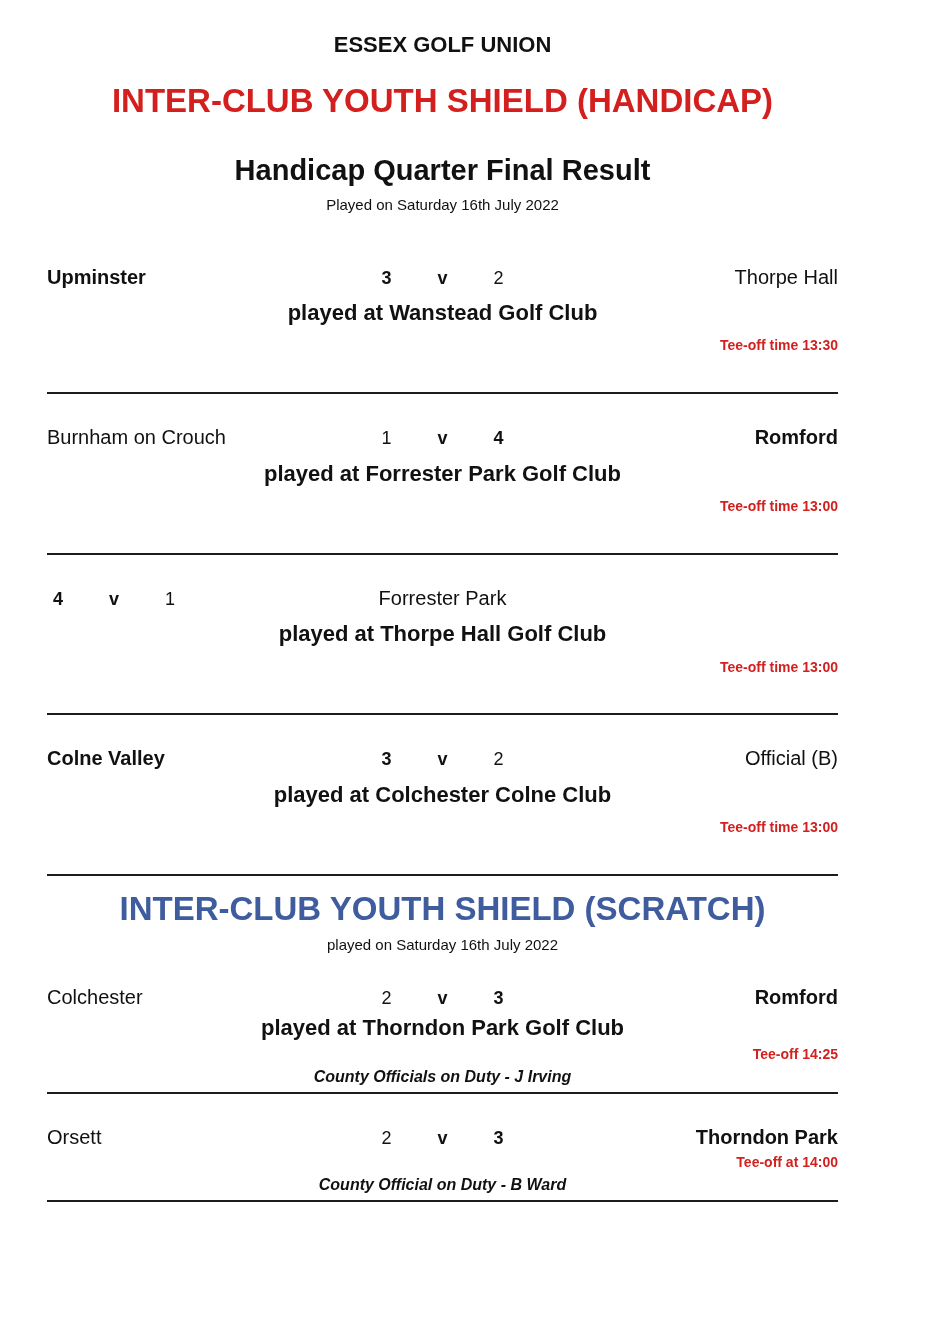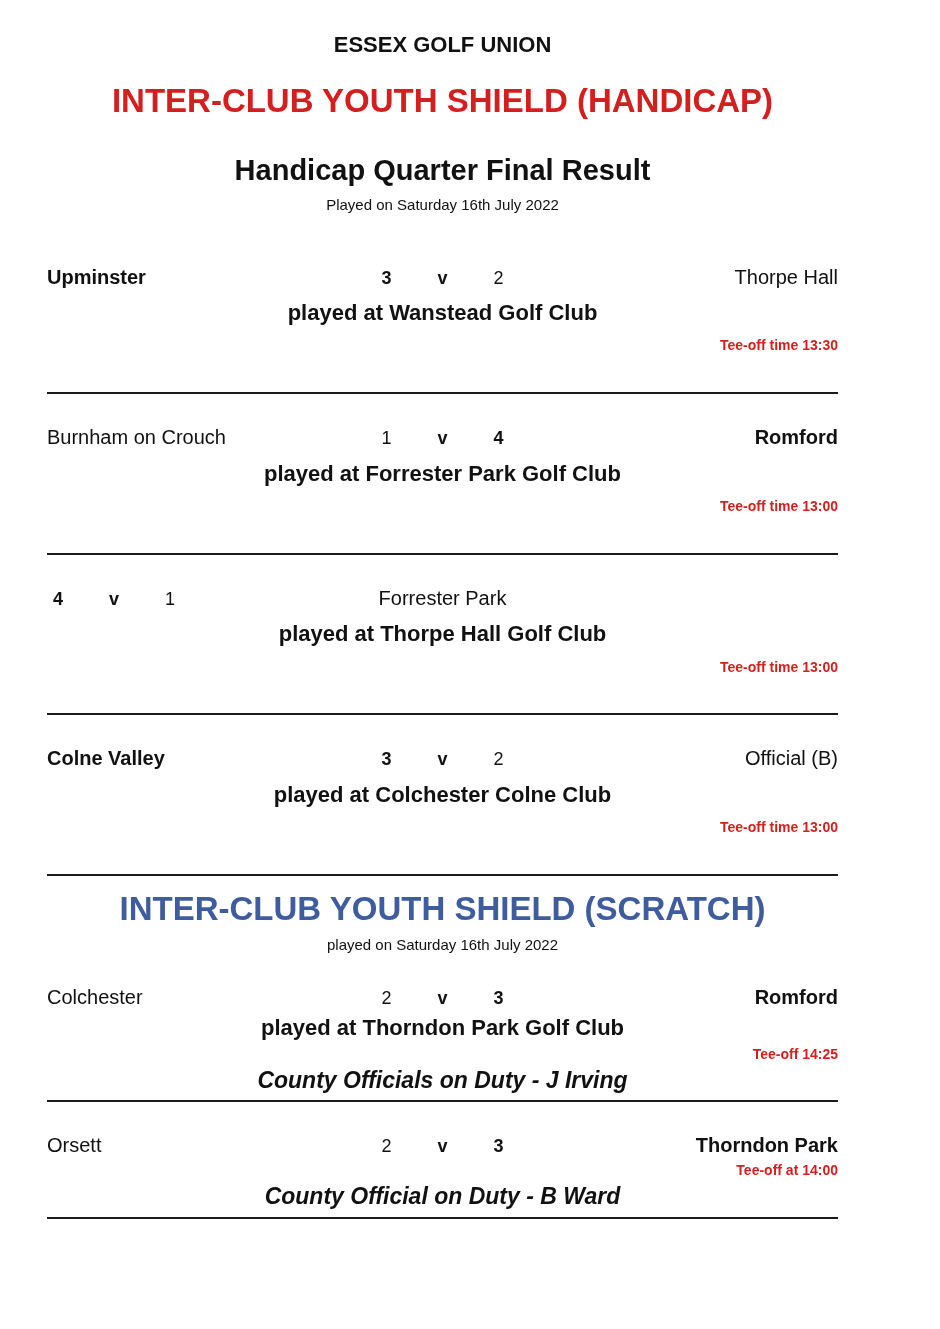--- a/index.html
+++ b/index.html
@@ -99,21 +99,21 @@
   .tee-line {
     text-align: right;
     font-size: 14px;
     font-weight: bold;
     margin-top: 11px;
     line-height: 1.2;
     color: var(--accent-red);
   }
   .officials-line {
     text-align: center;
-    font-size: 23px;
+    font-size: 16px;
     font-weight: bold;
     font-style: italic;
     margin-top: 4px;
     line-height: 1.2;
   }
   .match.handicap .tail-space { height: 38px; }
   .match.scratch .venue-line { margin-top: 5px; }
   .match.scratch .tee-line   { margin-top: 4px; }
   .match.scratch .tail-space { height: 6px; }
   .rule {

